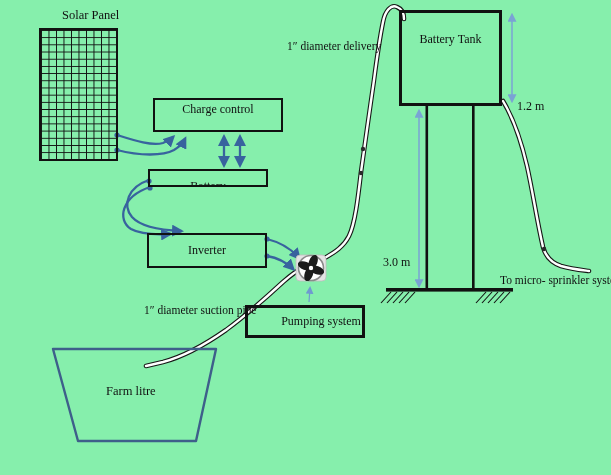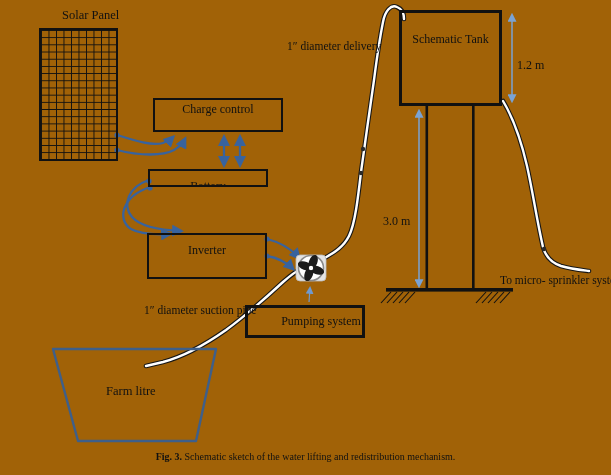--- a/index.html
+++ b/index.html
@@ -1,31 +1,31 @@
 <!DOCTYPE html>
 <html style="--arrow-blue: #38639e; --dim-arrow-blue: #7aa3d4; --pump-arrow-blue: #6f9ad0; --pond-blue: #3e5f8a;"><head>
 <meta charset="utf-8">
 <style>
   html,body{margin:0;padding:0;background:#fff;}
   .canvas{
-    position:relative;width:611px;height:475px;background:#a16207;overflow:hidden;
+    position:relative;width:611px;height:475px;background:#86efac;overflow:hidden;
     font-family:"Liberation Serif","DejaVu Serif",serif;color:#111;
   }
   .layer{position:absolute;left:0;top:0;z-index:1;}
   .box{
     position:absolute;z-index:2;border:2px solid #111;background:transparent;
     text-align:center;font-size:12px;line-height:15px;box-sizing:border-box;
     overflow:hidden;
   }
   .box .bl{display:block;}
   .tank{border-width:3px;}
   .pump-box{border-width:3px;padding-left:32px;}
   .lbl{position:absolute;z-index:2;font-size:11.5px;line-height:15px;white-space:nowrap;}
   .lbl-lg{font-size:12.5px;}
-  .dimlbl{position:absolute;z-index:2;font-size:12px;white-space:nowrap;}
+  .dimlbl{position:absolute;z-index:2;font-size:12px;white-space:nowrap;margin-top:41px;}
   .panel{
     position:absolute;z-index:2;border:2px solid #111;box-sizing:border-box;
     background-image:
       linear-gradient(to right,#111 1px,transparent 1px),
       linear-gradient(to bottom,#111 1px,transparent 1px);
     background-size:7.5px 7.2px;
   }
   .sprink{text-align:right;}
   .caption{
     position:absolute;z-index:2;left:0;right:0;top:451px;text-align:center;
@@ -146,30 +146,30 @@
   <div class="panel" style="left:39px;top:28px;width:79px;height:133px;"></div>
 
   <div class="box" style="left:153px;top:98px;width:130px;height:34px;padding-top:2px;">
     <span class="bl">Charge control</span>
   </div>
 
   <div class="box" style="left:148px;top:169px;width:120px;height:18px;line-height:30px;">
     <span>Battery</span>
   </div>
 
-  <div class="box" style="left:147px;top:233px;width:120px;height:46px;line-height:31px;">
+  <div class="box" style="left:147px;top:233px;width:120px;height:35px;line-height:31px;">
     <span>Inverter</span>
   </div>
 
   <div class="box pump-box" style="left:245px;top:305px;width:120px;height:33px;line-height:27px;">
     <span>Pumping system</span>
   </div>
 
   <div class="box tank" style="left:399px;top:10px;width:103px;height:96px;padding-top:18px;line-height:17px;">
-    <span class="bl">Schematic Tank</span>
+    <span class="bl">Battery Tank</span>
   </div>
 
   <div class="lbl" style="left:287px;top:39px;">
     <span class="bl">1″ diameter</span>
     <span class="bl">delivery</span>
   </div>
 
   <div class="lbl" style="left:144px;top:303px;">
     <span class="bl">1″ diameter</span>
     <span class="bl">suction pipe</span>
@@ -179,18 +179,14 @@
 
   <div class="dimlbl" style="left:383px;top:214px;text-align:center;">3.0 m</div>
 
   <div class="lbl sprink" style="left:500px;top:273px;width:105px;">
     <span class="bl">To micro-</span>
     <span class="bl">sprinkler system</span>
   </div>
 
   <div class="lbl lbl-lg" style="left:106px;top:384px;">Farm litre</div>
 
-  <div class="caption">
-    <b>Fig. 3.</b>
-    <span>Schematic sketch of the water lifting and redistribution mechanism.</span>
-  </div>
 
 </div>
 
 </body></html>

